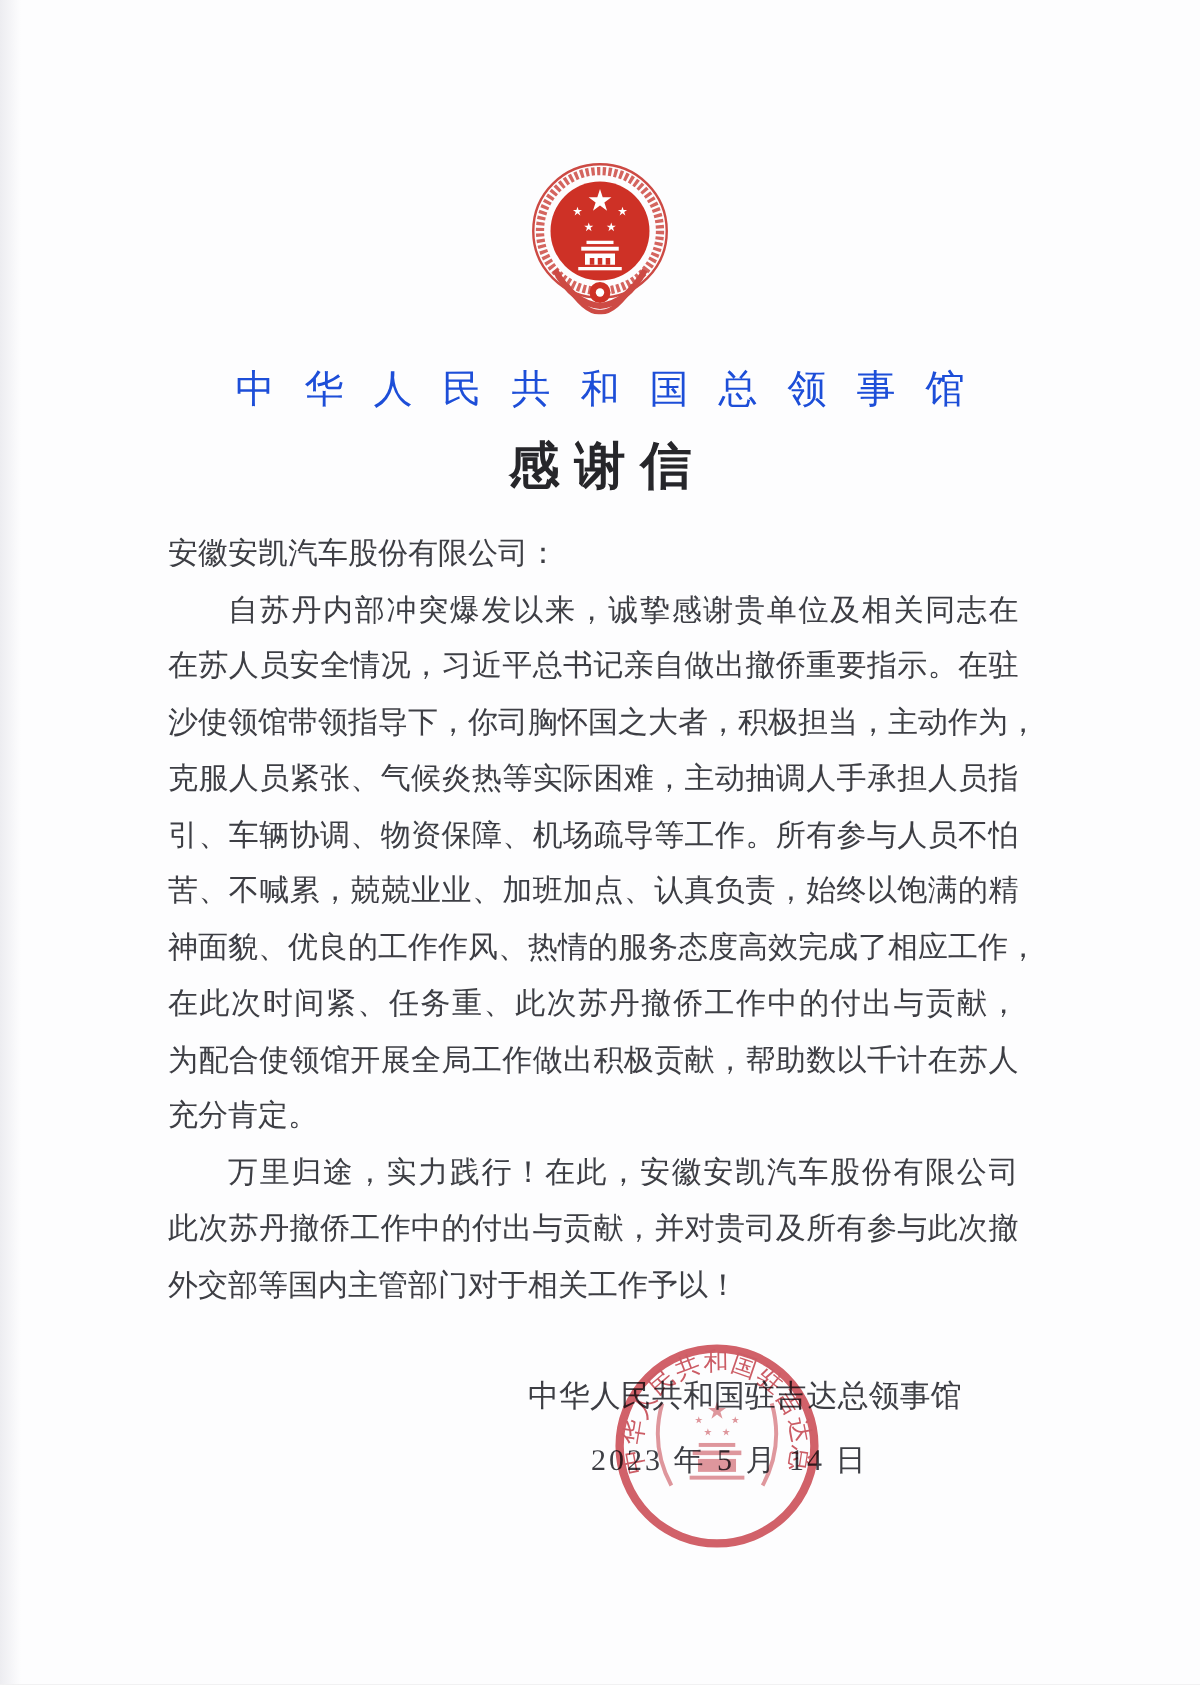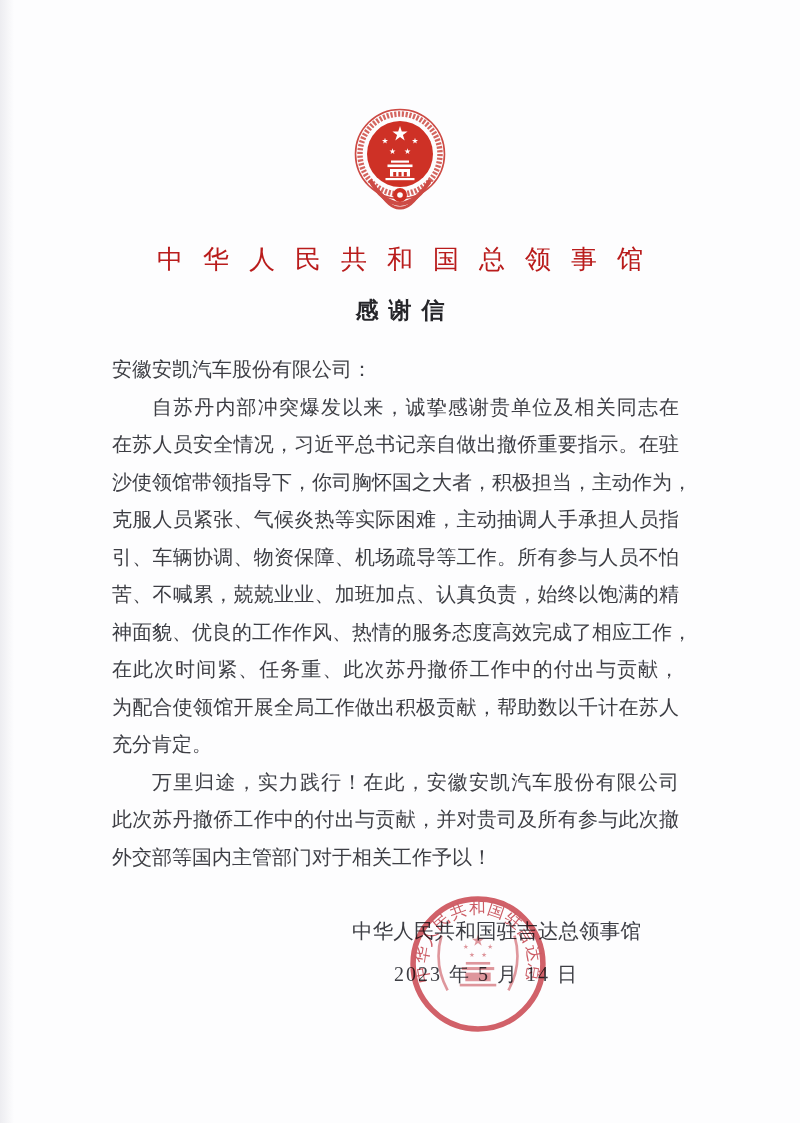--- a/index.html
+++ b/index.html
@@ -15,27 +15,27 @@
   .edge-shadow {
     position:absolute; left:0; top:0; bottom:0; width:14px;
     background:linear-gradient(90deg,#e7e7ec,rgba(255,255,255,0));
     opacity:.75; pointer-events:none;
   }
   .emblem { display:block; margin:108px auto 0; width:96px; height:106px; }
   .consulate-title {
     margin:30px 0 0; text-align:center;
     font-size:26px; line-height:32px;
     letter-spacing:20px; padding-left:20px;
-    color:#b91c1c; font-weight:normal;
+    color:#1d4ed8; font-weight:normal;
   }
   .letter-title {
     margin:20px 0 0; text-align:center;
-    font-family:Liberation Mono, monospace;
+    font-family:Liberation Serif, serif;
     font-weight:bold; color:#26262a;
-    font-size:23px; line-height:32px;
+    font-size:34px; line-height:32px;
     letter-spacing:10px; padding-left:10px;
   }
   .letter-body {
     position:absolute; left:112px; top:351px; width:567px;
     font-size:20px; line-height:37.5px;
   }
   .line { text-align:justify; text-align-last:justify; height:37.5px; white-space:nowrap; }
   .line.no-stretch { text-align-last:left; }
   .line.indent { text-indent:40px; }
   .signature {

